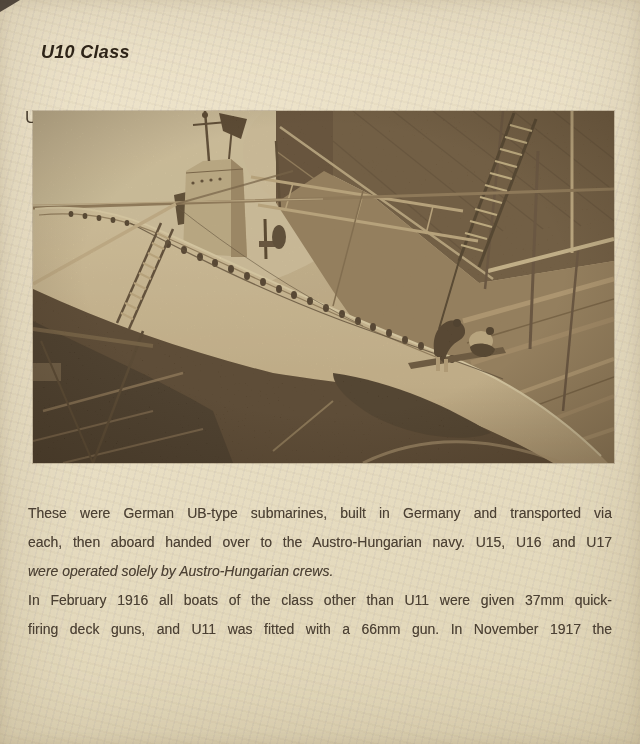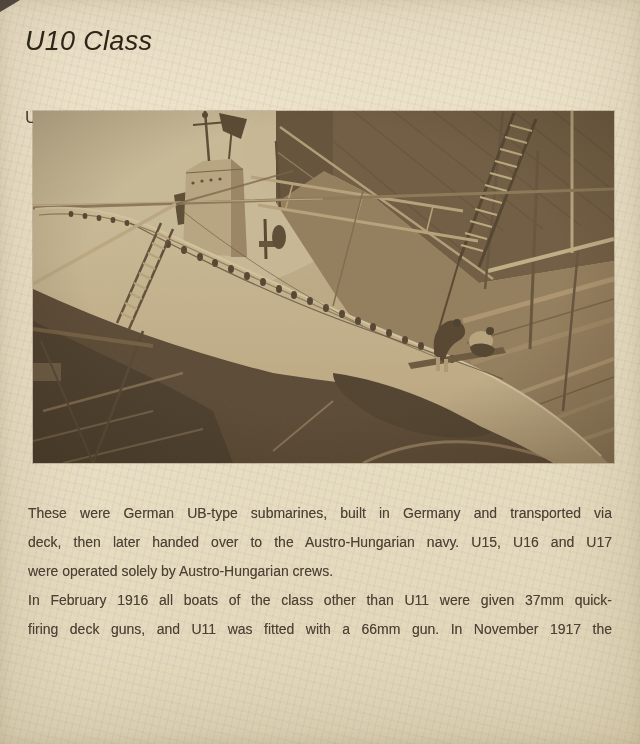--- a/index.html
+++ b/index.html
@@ -10,38 +10,38 @@
       repeating-linear-gradient(104deg, rgba(125,120,158,.07) 0 1.5px, rgba(125,120,158,0) 1.5px 7px),
       repeating-linear-gradient(14deg, rgba(146,126,92,.05) 0 2px, rgba(146,126,92,0) 2px 9px),
       linear-gradient(168deg,#eee4cb 0%,#e8dec3 55%,#dfd4b5 100%);
     box-shadow: inset 0 0 90px rgba(118,98,66,.22), inset 0 0 14px rgba(118,98,66,.14);
   }
   .corner-mark{
     position:absolute;top:0;left:0;width:20px;height:12px;background:#3a3028;
     clip-path:polygon(0 0,100% 0,55% 45%,0 100%);opacity:.85;
   }
   .title{
-    position:absolute;left:25px;top:26px;margin:0;
-    font-size:27px;font-style:italic;font-weight:400;letter-spacing:.3px;color:#2e2418;
+    position:absolute;left:25px;top:26px;margin:16px;
+    font-size:18px;font-style:italic;font-weight:700;letter-spacing:.3px;color:#2e2418;
   }
   .subtitle{
     position:absolute;left:25px;top:60px;font-size:17px;color:#463b2c;letter-spacing:.4px;margin-top:48px;
   }
   .photo{
     position:absolute;left:33px;top:111px;width:581px;height:352px;margin:0;
     box-shadow:0 0 0 1px rgba(90,72,48,.25);
   }
   .photo svg{display:block;width:100%;height:100%;}
   .bodytext{
     position:absolute;left:28px;top:499px;width:584px;
     font-size:14px;line-height:29px;color:#4c4134;
     text-shadow:0 0 .5px rgba(76,65,52,.45);
   }
   .bl{text-align:justify;text-align-last:justify;}
-  .bl.last{text-align-last:left;}
+  .bl.last{text-align-last:left;font-style:italic;}
 </style>
 </head>
 <body>
 
 <div class="page">
   <div class="corner-mark"></div>
 
   <h1 class="title">U10 Class</h1>
   <div class="subtitle">U10, U11, U15, U16, U17</div>
 
@@ -238,18 +238,18 @@
         <line x1="300" y1="195" x2="330" y2="80" stroke="#7a6443" stroke-width="1.5"></line>
       </g>
 
       <rect x="0" y="0" width="581" height="352" filter="url(#grain)" opacity=".28"></rect>
       <rect x="0" y="0" width="581" height="352" fill="url(#vig)"></rect>
     </svg>
   </figure>
 
   <div class="bodytext">
     <div class="bl">These were German UB-type submarines, built in Germany and transported via</div>
-    <div class="bl">deck, then later handed over to the Austro-Hungarian navy. U15, U16 and U17</div>
+    <div class="bl">each, then aboard handed over to the Austro-Hungarian navy. U15, U16 and U17</div>
     <div class="bl last">were operated solely by Austro-Hungarian crews.</div>
     <div class="bl">In February 1916 all boats of the class other than U11 were given 37mm quick-</div>
     <div class="bl">firing deck guns, and U11 was fitted with a 66mm gun. In November 1917 the</div>
   </div>
 </div>
 
 </body></html>

